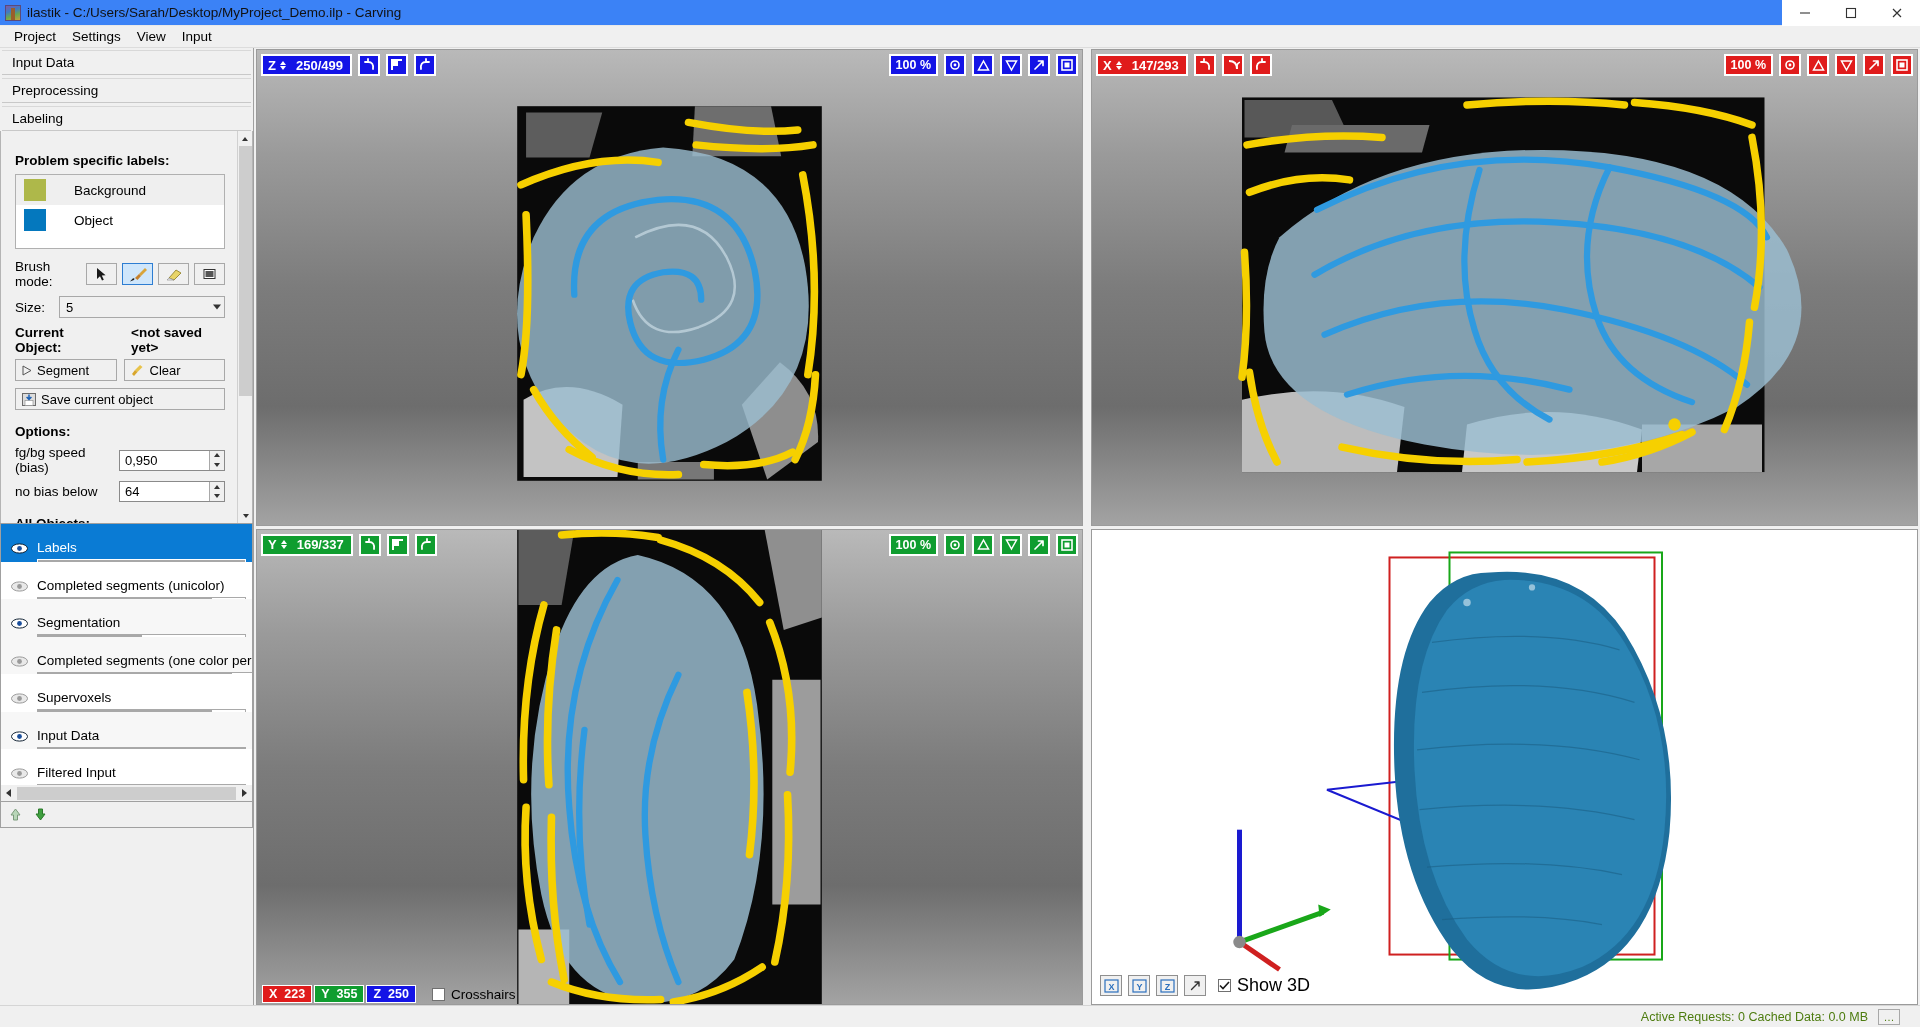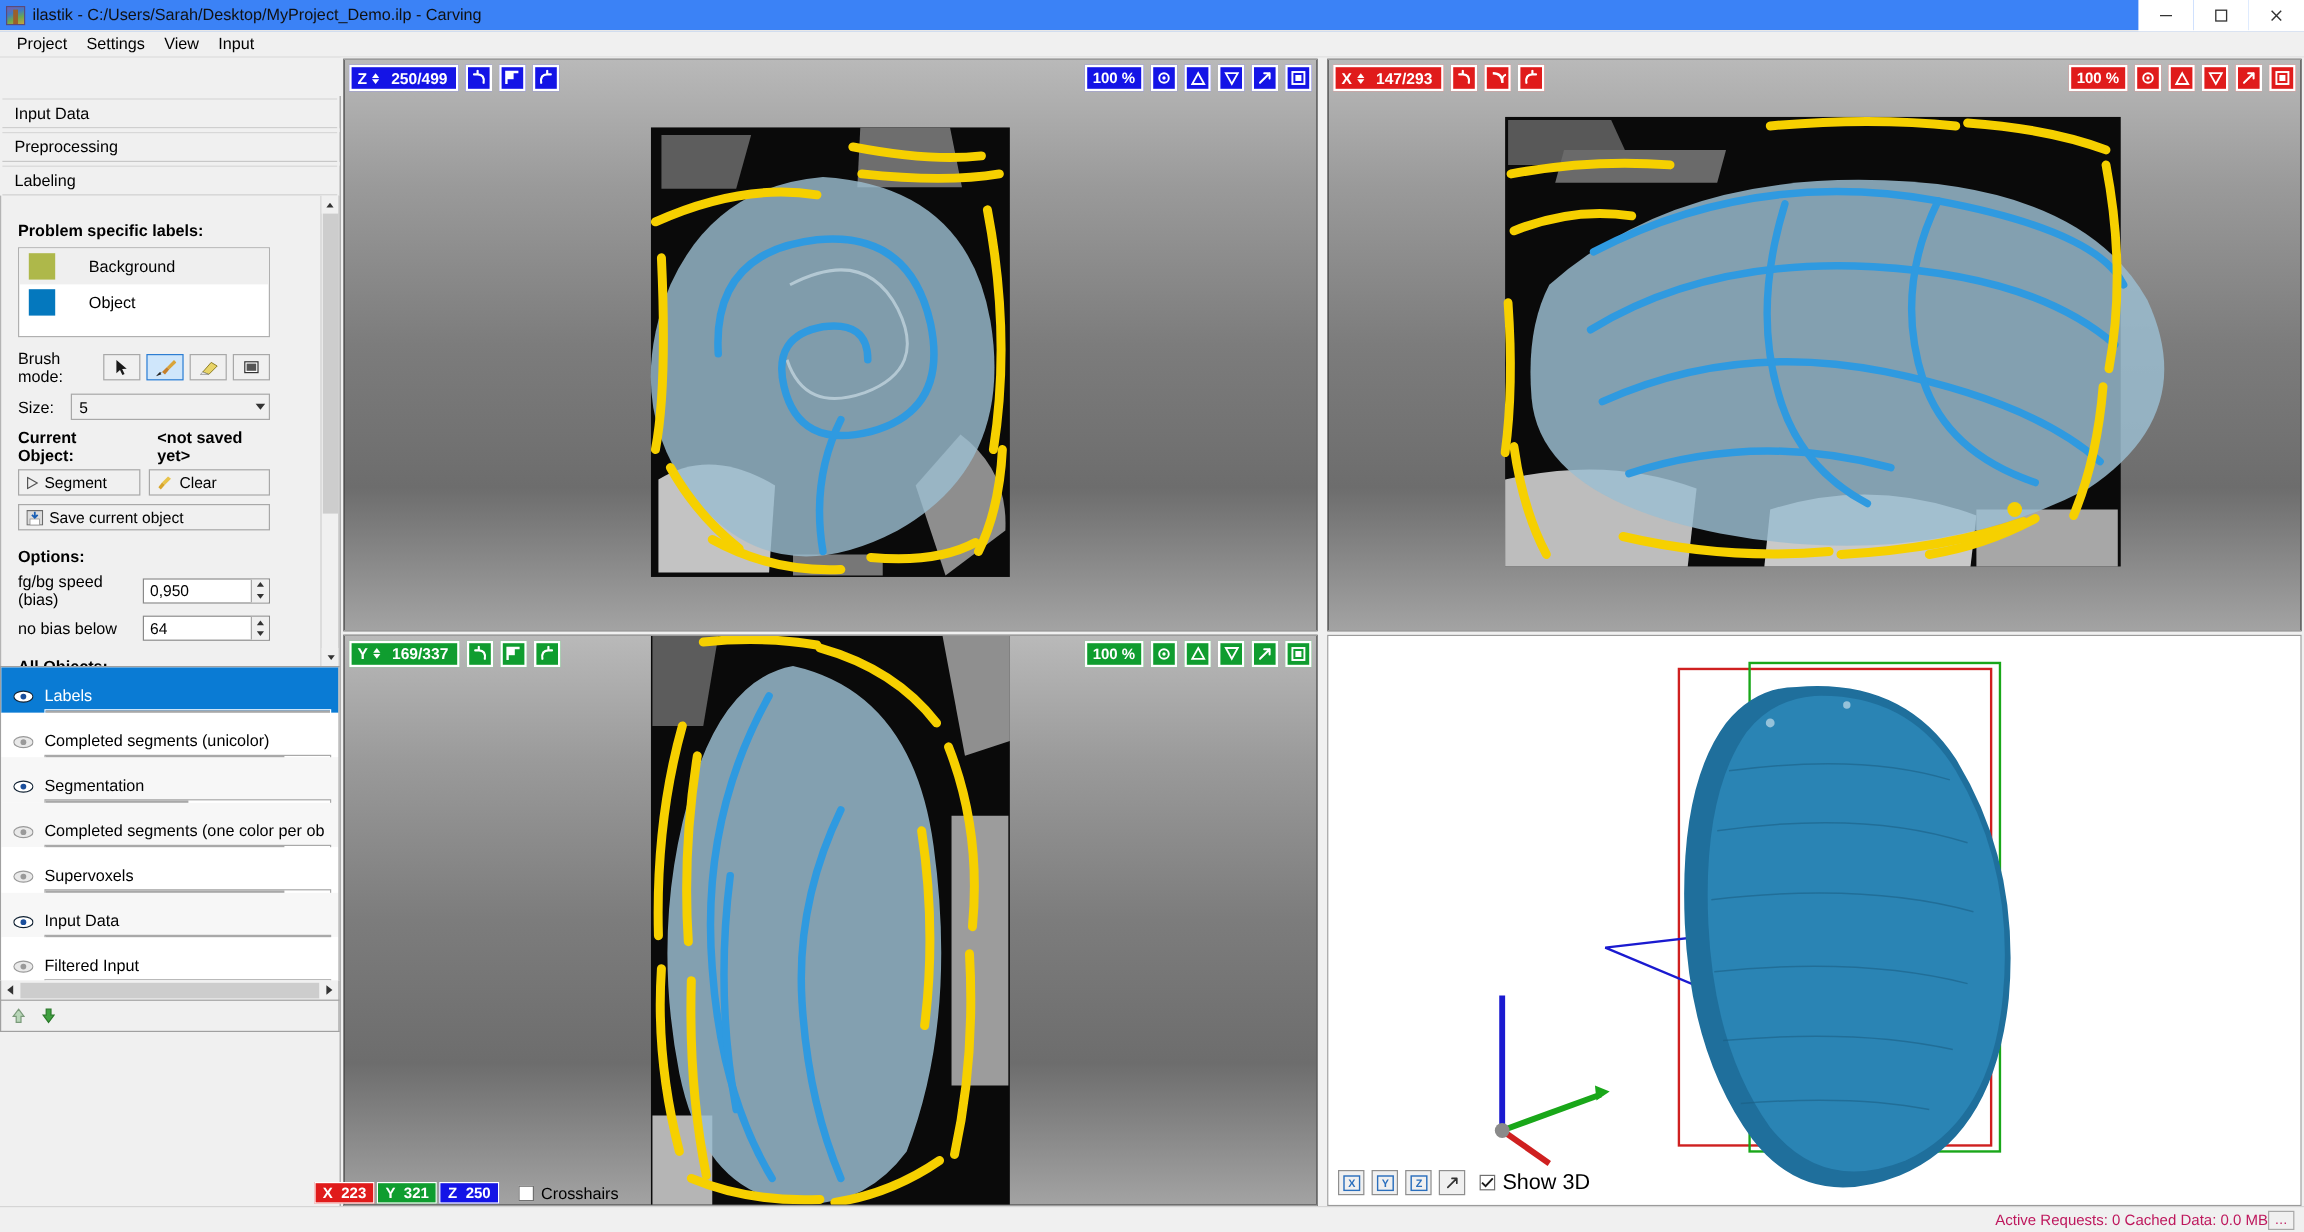--- a/index.html
+++ b/index.html
@@ -47,25 +47,24 @@
   .menu-item { padding: 2px 8px; font-size: 13.5px; }
 
   
   #main {
     position: absolute; left:0; top:48px; right:0; bottom:22px;
     display: flex;
   }
 
   
   #sidebar {
-    width: 284px; flex: none; background:#f0f0f0;
+    width: 254px; flex: none; background:#f0f0f0;
     display:flex; flex-direction:column;
     border-right: 1px solid #a0a0a0;
     position: relative;
-    margin-top: 32px;
   }
   .applet-bar {
     height: 25px; background: #f0f0f0; border: 1px solid #c8c8c8;
     border-left:none; border-right:none;
     display:flex; align-items:center; padding-left: 10px;
     font-size: 13.5px; margin: 0 2px; border-top:1px solid #d8d8d8;
   }
   .applet-bar:first-child { margin-top: 2px; }
   .applet-sep { height:3px; background:#f0f0f0; }
 
@@ -246,21 +245,21 @@
     display:flex; align-items:center; padding:0 6px; gap:7px;
     border:1px solid #fff; margin-right:2px;
   }
   #crosshairs { display:flex; align-items:center; gap:6px; margin-left:14px; font-size:13.5px; }
 
   
   #statusbar {
     position:absolute; left:0; bottom:0; right:0; height:22px;
     background:#f0f0f0; border-top:1px solid #d5d5d5;
     display:flex; align-items:center; justify-content:flex-end;
-    padding-right:8px; font-size:12.5px; color:#be185d; 
+    padding-right:20px; font-size:12.5px; color:#4d7c0f; gap:10px;
   }
   #statusbar .dots {
     width:22px;height:16px;border:1px solid #a8a8a8;background:#f0f0f0;
     display:flex;align-items:center;justify-content:center; font-size:11px;
   }
 
   .sm-icon { width:16px; height:16px; display:block; }
 </style>
 </head>
 <body>
@@ -897,21 +896,21 @@
   </div>
 </div>
 
 <div id="coordbar" style="bottom:22px;background:transparent;">
   <div class="coord" style="background:#e01b1b">
     <span>X</span>
     <span>223</span>
   </div>
   <div class="coord" style="background:#0f9d2f">
     <span>Y</span>
-    <span>321</span>
+    <span>355</span>
   </div>
   <div class="coord" style="background:#1414e6">
     <span>Z</span>
     <span>250</span>
   </div>
   <div id="crosshairs">
     <span class="cbox"></span>
     <span>Crosshairs</span>
   </div>
 </div>

